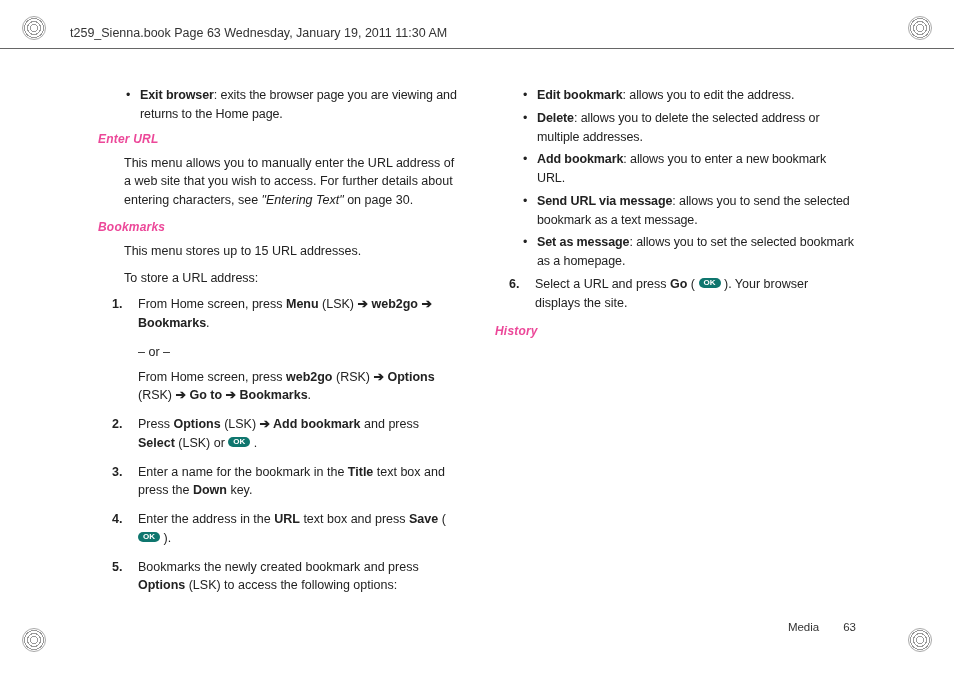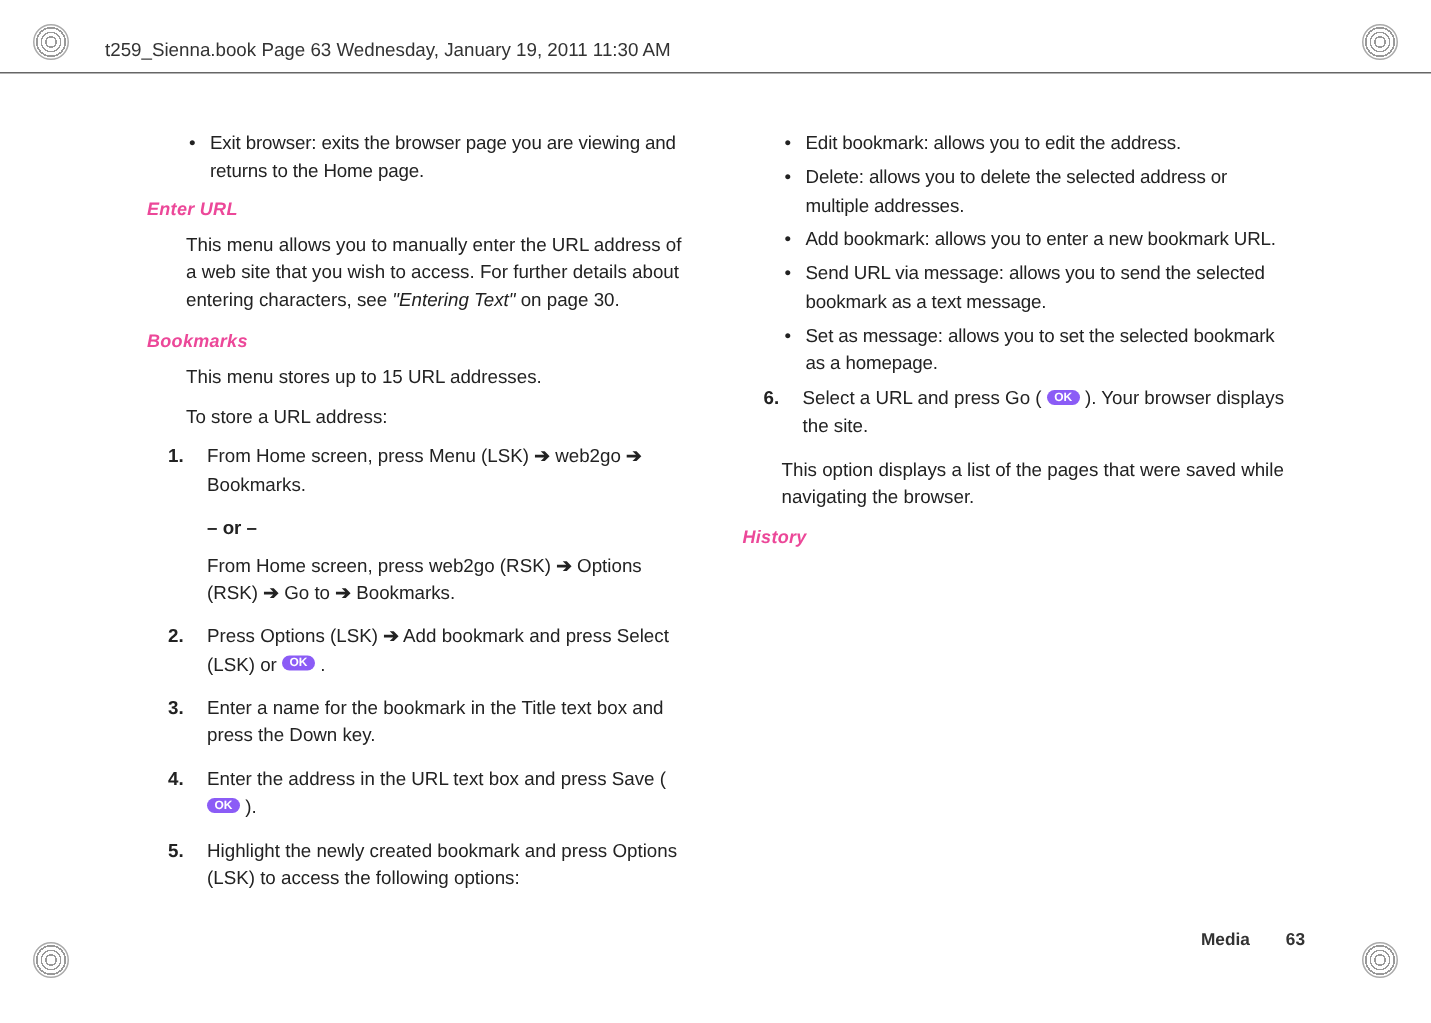--- a/index.html
+++ b/index.html
@@ -68,45 +68,44 @@
     margin: 0 0 8px 0;
   }
   .indent1 { margin-left: 26px; }
   .num-row {
     display: flex;
     margin-left: 14px;
     margin-bottom: 10px;
   }
   .num-row .num { width: 26px; flex: none; font-weight: bold; }
   .num-row .txt { flex: 1; }
-  .sub-or { margin-left: 40px; margin-bottom: 6px; margin-top:2px;font-weight:bold;}
+  .sub-or { margin-left: 40px; margin-bottom: 6px; margin-top:2px;}
   .sub-block { margin-left: 40px; margin-bottom: 10px; }
-  b { font-weight: normal; }
+  b { font-weight: bold; }
   .arrow { font-weight: bold; }
   .ok-badge {
     display: inline-block;
     padding: 1px 5px;
     border-radius: 7px;
-    background: #8b5cf6;
+    background: #0f766e;
     color: #fff;
     font-size: 8px;
     font-weight: bold;
     vertical-align: middle;
     line-height: 1;
     position: relative;
     top: -1px;
   }
   .italic { font-style: italic; }
   .footer {
     position: absolute;
     bottom: 46px;
-    right: 84px;
+    right: 98px;
     font-size: 11.5px;
     color: #333;
-    font-weight: bold;
   }
   .footer .sec { margin-right: 24px; }
   .condensed { font-family: "Arial Narrow", Arial, sans-serif; letter-spacing: -0.1px; }
 </style>
 </head>
 <body>
 
 <div class="corner tl"></div>
 <div class="corner tr"></div>
 <div class="corner bl"></div>
@@ -163,21 +162,21 @@
   <div class="num-row">
     <div class="num">4.</div>
     <div class="txt">
       <span>Enter the address in the </span><b>URL</b><span> text box and press </span><b>Save</b><span> ( </span><span class="ok-badge">OK</span><span> ).</span>
     </div>
   </div>
 
   <div class="num-row">
     <div class="num">5.</div>
     <div class="txt">
-      <span>Highlight the newly created bookmark and press </span><b>Options</b><span> (LSK) to access the following options:</span>
+      <span>Bookmarks the newly created bookmark and press </span><b>Options</b><span> (LSK) to access the following options:</span>
     </div>
   </div>
 
   <div class="bullet-row condensed">
     <div class="dot">•</div>
     <div class="txt"><b>Edit bookmark</b><span>: allows you to edit the address.</span></div>
   </div>
   <div class="bullet-row condensed">
     <div class="dot">•</div>
     <div class="txt"><b>Delete</b><span>: allows you to delete the selected address or multiple addresses.</span></div>
@@ -195,21 +194,20 @@
     <div class="txt"><b>Set as message</b><span>: allows you to set the selected bookmark as a homepage.</span></div>
   </div>
 
   <div class="num-row">
     <div class="num">6.</div>
     <div class="txt">
       <span>Select a URL and press </span><b>Go</b><span> ( </span><span class="ok-badge">OK</span><span> ). Your browser displays the site.</span>
     </div>
   </div>
 
-  <p class="body-p indent1">This option displays a list of the pages that were saved while navigating the browser.</p>
 
   <div class="h3">History</div>
 
 </div>
 
 <div class="footer">
   <span class="sec">Media</span><span>63</span>
 </div>
 
 </body></html>

